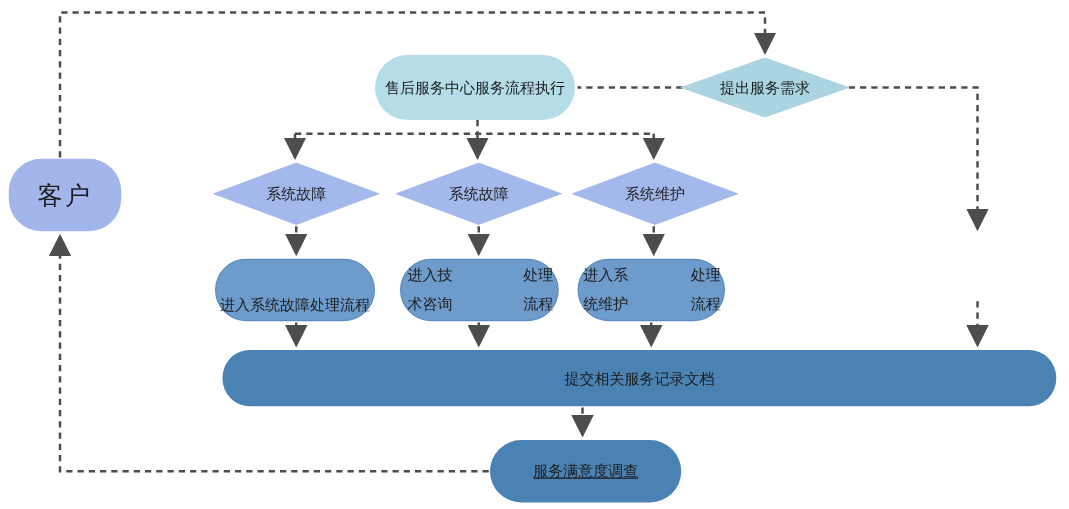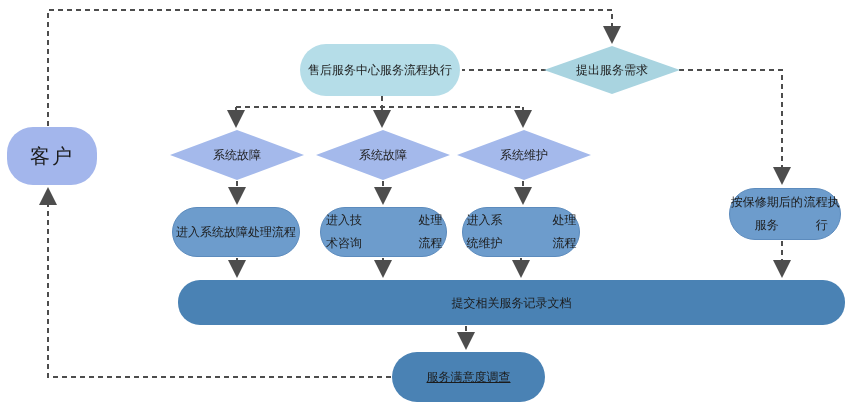--- a/index.html
+++ b/index.html
@@ -18,21 +18,21 @@
   .svc-center{left:300px;top:44px;width:160px;height:52px;border-radius:26px;
     background:#b5dde8;line-height:24px;}
   
   .diamond{clip-path:polygon(50% 0,100% 50%,50% 100%,0 50%);}
   .propose{left:544px;top:46px;width:136px;height:48px;background:#a9d4e0;}
   .d-fault{left:170px;top:130px;width:134px;height:50px;background:#a4b9eb;}
   .d-consult{left:316px;top:130px;width:134px;height:50px;background:#a4b9eb;}
   .d-maintain{left:457px;top:130px;width:134px;height:50px;background:#a4b9eb;}
   
   .proc{background:#6d9ccc;border:1px solid #5c8bbd;border-radius:25px;height:50px;line-height:23px;}
-  .p-fault{left:172px;top:207px;width:128px;}
+  .p-fault{left:172px;top:207px;width:128px;align-items:flex-end;}
   .p-consult{left:320px;top:207px;width:127px;gap:48px;}
   .p-maintain{left:462px;top:207px;width:118px;gap:44px;}
   .p-warranty{left:729px;top:188px;width:112px;height:52px;border-radius:26px;}
   
   .submit-bar{left:178px;top:280px;width:667px;height:45px;border-radius:22px;background:#4a82b4;}
   .satisfaction{left:392px;top:352px;width:153px;height:50px;border-radius:25px;background:#4a82b4;text-decoration:underline;}
 </style>
 </head>
 <body>
 
@@ -98,24 +98,20 @@
   <div class="node proc p-consult">
     <span>进入技术咨询</span>
     <span>处理流程</span>
   </div>
 
   <div class="node proc p-maintain">
     <span>进入系统维护</span>
     <span>处理流程</span>
   </div>
 
-  <div class="node proc p-warranty">
-    <span>按保修期后的服务</span>
-    <span>流程执行</span>
-  </div>
 
   <div class="node submit-bar">
     <span>提交相关服务记录文档</span>
   </div>
 
   <div class="node satisfaction">
     <span>服务满意度调查</span>
   </div>
 
 </div>

